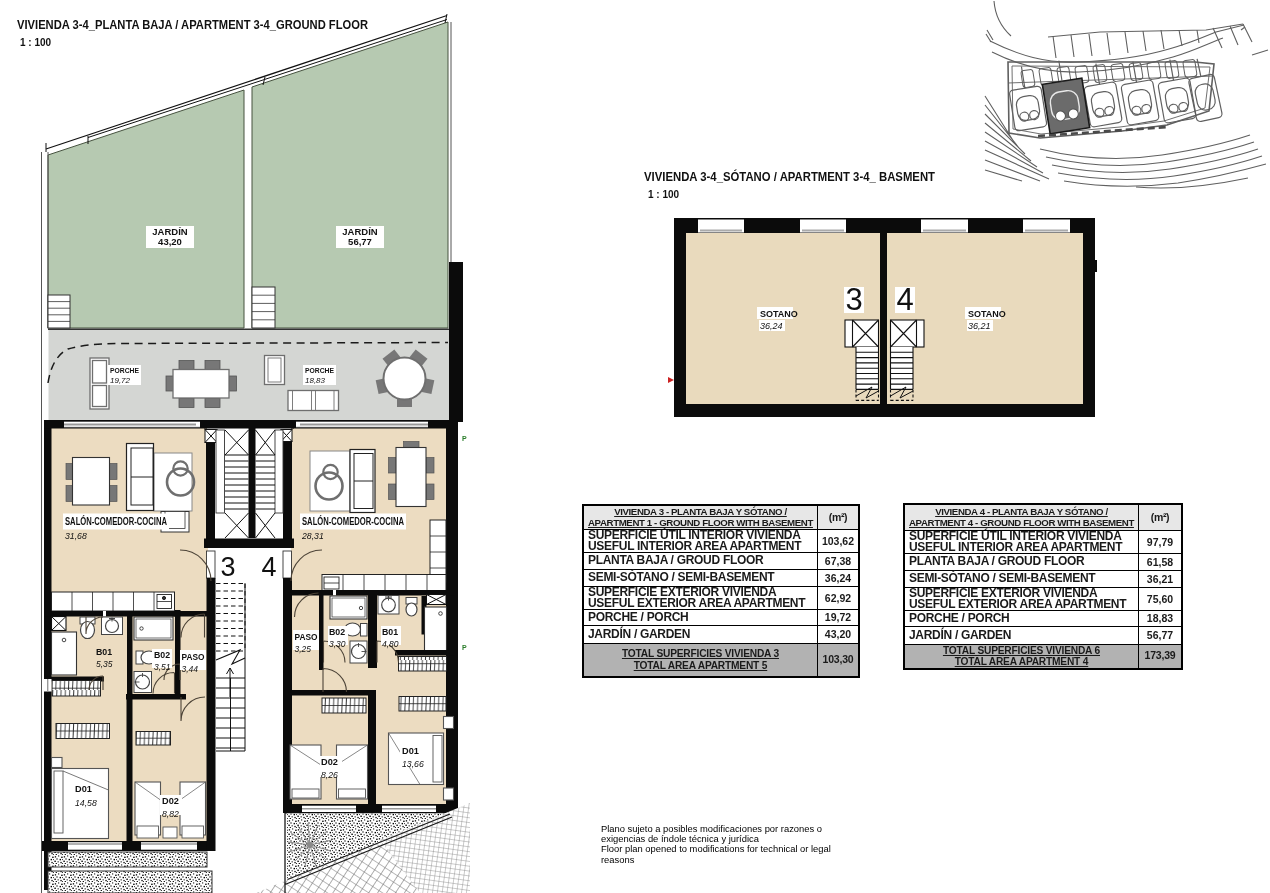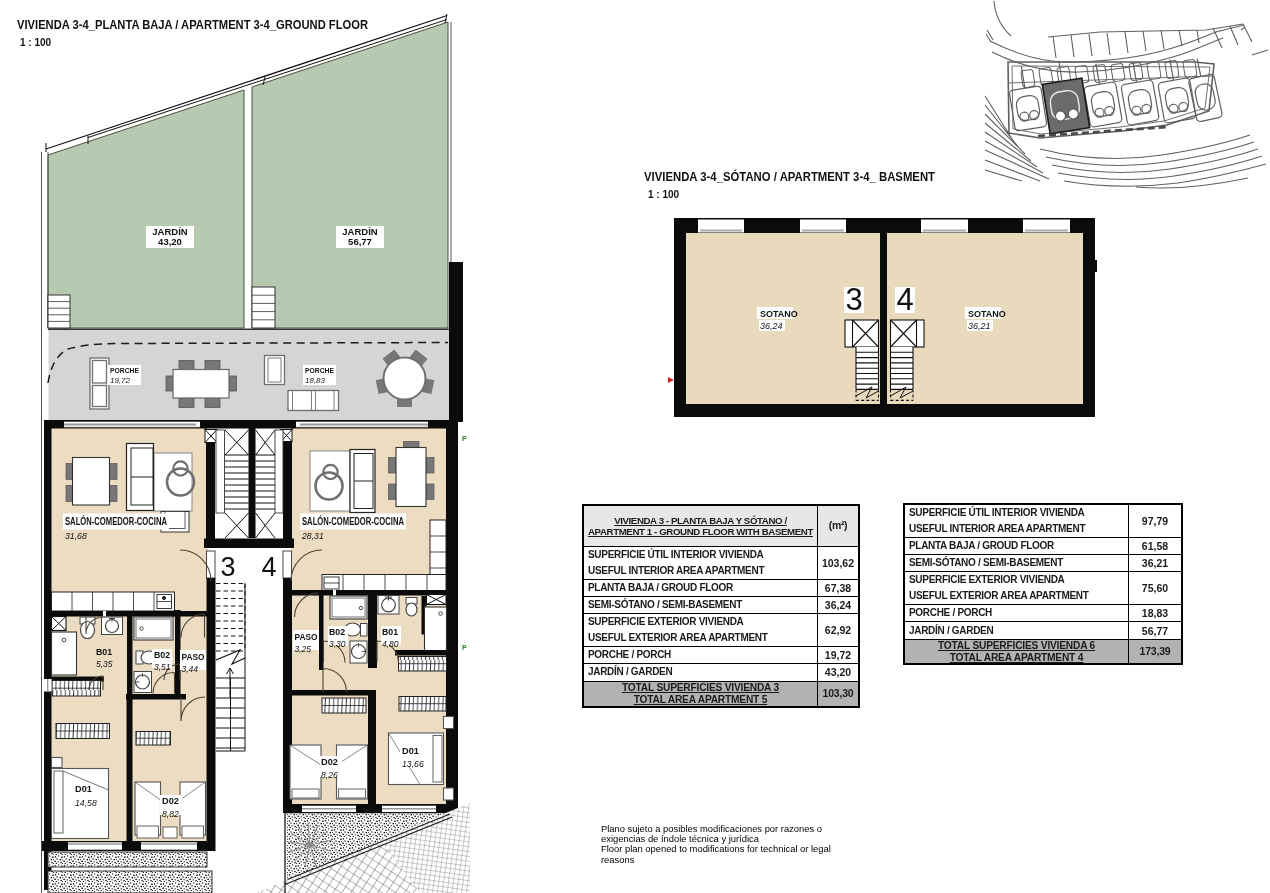--- a/index.html
+++ b/index.html
@@ -2,21 +2,21 @@
 <html><head>
 <meta charset="utf-8">
 <style>
   html,body{margin:0;padding:0;background:#fff;}
   #page{position:relative;width:1270px;height:893px;background:#fff;overflow:hidden;
         font-family:"Liberation Sans", sans-serif;}
   svg{position:absolute;left:0;top:0;}
   .tbl{position:absolute;border:2px solid #000;border-collapse:collapse;background:#fff;}
   .tbl td{border:1.5px solid #000;padding:0 4px;font-family:"Liberation Sans",sans-serif;
           font-weight:bold;color:#1a1a1a;}
-  .tbl .lab{font-size:10px;line-height:16px;letter-spacing:-0.3px;white-space:nowrap;}
+  .tbl .lab{font-size:12px;line-height:11px;letter-spacing:-0.3px;white-space:nowrap;}
   .tbl .val{text-align:center;font-size:10.5px;width:44px;margin-left:16px;}
   .hd{background:#e7e7e7;text-align:center;font-size:9.7px;line-height:11px;letter-spacing:-0.4px;white-space:nowrap;}
   .ft{background:#b2b2b2;text-align:center;font-size:10.2px;line-height:11.5px;letter-spacing:-0.2px;white-space:nowrap;}
   .un{text-decoration:underline;}
 </style>
 </head>
 <body>
 <div id="page">
 <svg width="1270" height="893" viewBox="0 0 1270 893">
 <defs>
@@ -607,21 +607,21 @@
   <g font-size="9.4" fill="#000">
     <text x="601" y="832">Plano sujeto a posibles modificaciones por razones o</text>
     <text x="601" y="842.2">exigencias de índole técnica y jurídica</text>
     <text x="601" y="852.4">Floor plan opened to modifications for technical or legal</text>
     <text x="601" y="862.6">reasons</text>
   </g>
 </g>
 </svg>
 <table class="tbl" style="left:582px;top:504px;width:278px;" cellspacing="0">
   <tbody>
-        <tr style="height:41px;">
+        <tr style="height:24px;">
     <td class="hd"><span class="un">VIVIENDA 3 - PLANTA BAJA Y SÓTANO /</span><br>
         <span class="un">APARTMENT 1 - GROUND FLOOR WITH BASEMENT</span></td>
     <td class="hd val">(m²)</td>
   </tr>
   <tr style="height:23px;">
           <td class="lab">SUPERFICIE ÚTIL INTERIOR VIVIENDA<br>USEFUL INTERIOR AREA APARTMENT</td>
           <td class="val">103,62</td>
         </tr>
   <tr style="height:17px;">
           <td class="lab">PLANTA BAJA / GROUD FLOOR</td>
@@ -636,29 +636,34 @@
           <td class="val">62,92</td>
         </tr>
   <tr style="height:16px;">
           <td class="lab">PORCHE / PORCH</td>
           <td class="val">19,72</td>
         </tr>
   <tr style="height:18px;">
           <td class="lab">JARDÍN / GARDEN</td>
           <td class="val">43,20</td>
         </tr>
-  <tr style="height:26px;">
+  <tr style="height:34px;">
     <td class="ft"><span class="un">TOTAL SUPERFICIES VIVIENDA 3</span><br>
         <span class="un">TOTAL AREA APARTMENT 5</span></td>
     <td class="ft val">103,30</td>
   </tr>
 </tbody>
     </table>
 <table class="tbl" style="left:903px;top:503px;width:280px;" cellspacing="0">
   <tbody>
+        <tr style="height:26px;">
+    <td class="hd"><span class="un">VIVIENDA 4 - PLANTA BAJA Y SÓTANO /</span><br>
+        <span class="un">APARTMENT 4 - GROUND FLOOR WITH BASEMENT</span></td>
+    <td class="hd val" style="width:48px;">(m²)</td>
+  </tr>
   <tr style="height:23px;">
           <td class="lab">SUPERFICIE ÚTIL INTERIOR VIVIENDA<br>USEFUL INTERIOR AREA APARTMENT</td>
           <td class="val">97,79</td>
         </tr>
   <tr style="height:17px;">
           <td class="lab">PLANTA BAJA / GROUD FLOOR</td>
           <td class="val">61,58</td>
         </tr>
   <tr style="height:17px;">
           <td class="lab">SEMI-SÓTANO / SEMI-BASEMENT</td>

